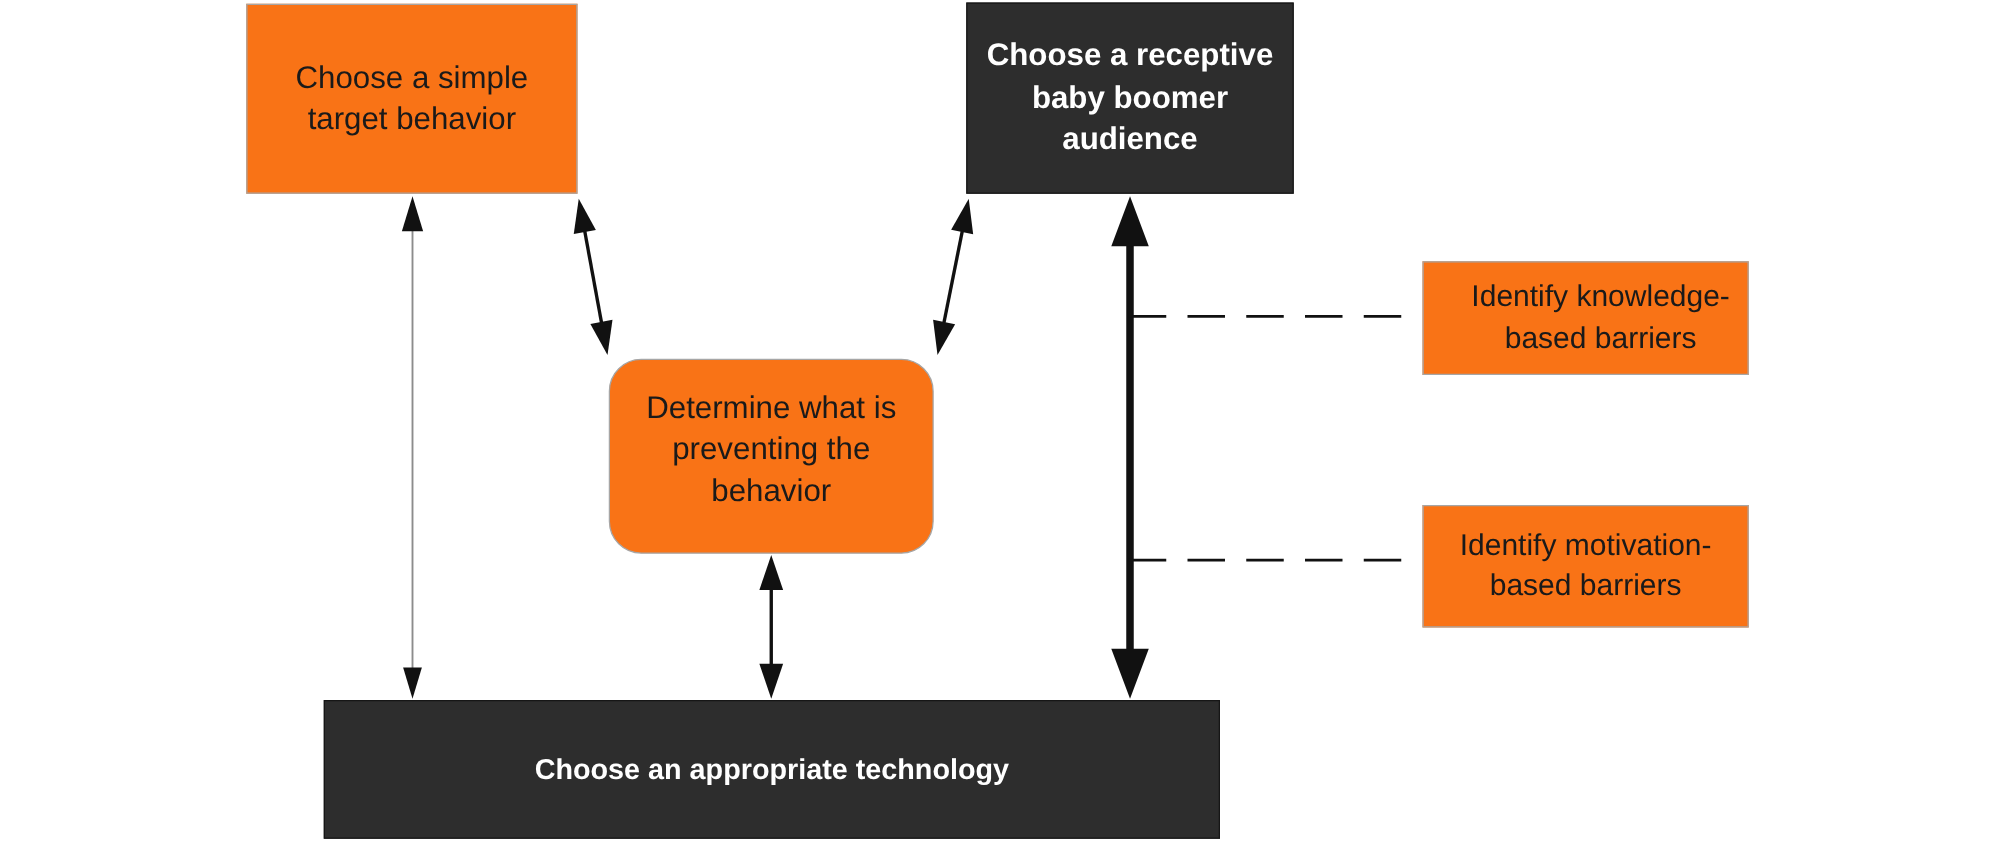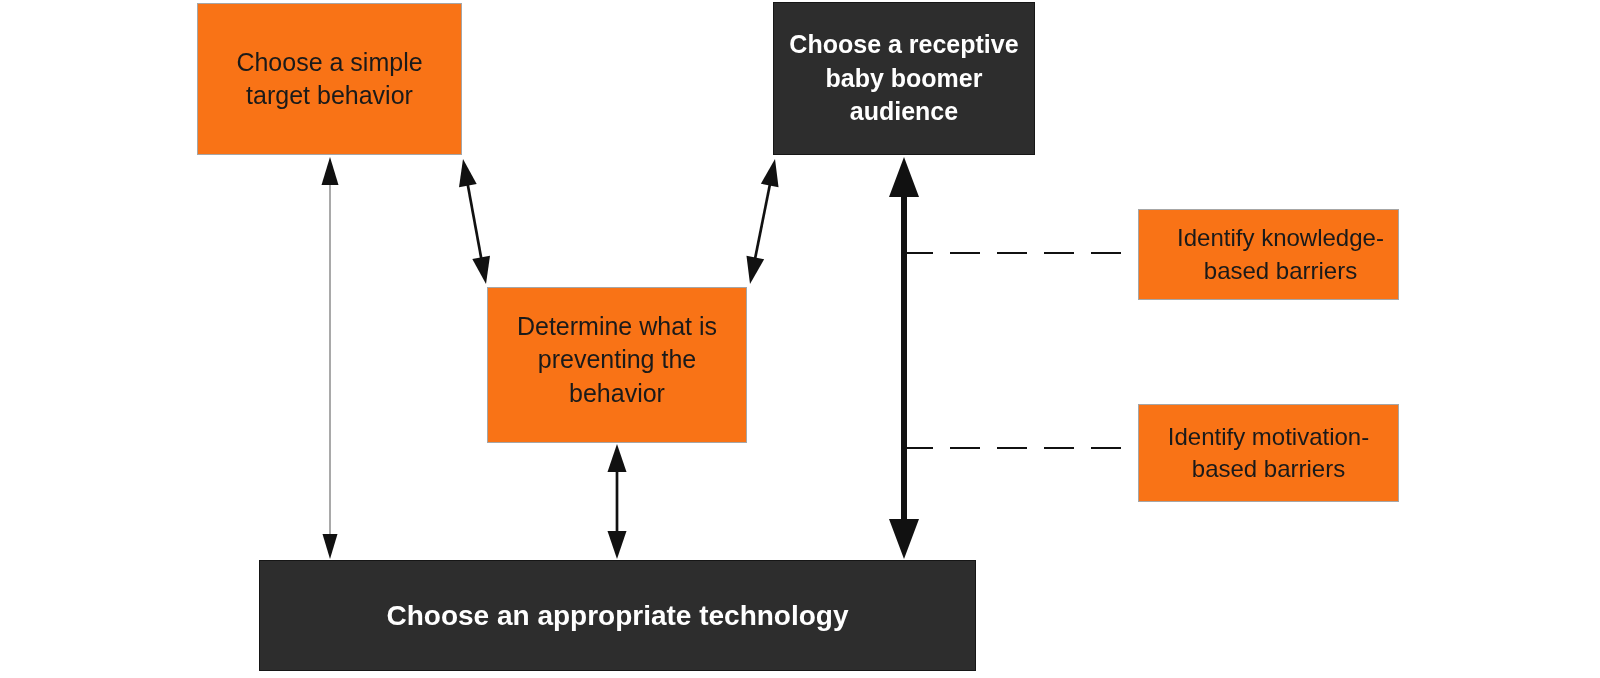--- a/index.html
+++ b/index.html
@@ -36,22 +36,22 @@
   }
   .node.dark {
     background: var(--dark-fill, #2d2d2d);
     border: 1px solid #161616;
     color: var(--dark-text, #ffffff);
     font-weight: bold;
     align-items: center;
   }
   #node-simple        { left: 197px; top: 3px;   width: 265px; height: 152px; font-size: 25px; }
   #node-audience      { left: 773px; top: 2px;   width: 262px; height: 153px; font-size: 25px; }
-  #node-determine     { left: 487px; top: 287px; width: 260px; height: 156px; font-size: 25px; padding-bottom: 10px; }
-  #node-technology    { left: 259px; top: 560px; width: 717px; height: 111px; font-size: 28px; }
+  #node-determine     { left: 487px; top: 287px; width: 260px; height: 156px; font-size: 25px; padding-bottom: 10px; border-radius: 26px; }
+  #node-technology    { left: 259px; top: 560px; width: 717px; height: 111px; font-size: 23px; }
   #node-knowledge     { left: 1138px; top: 209px; width: 261px; height: 91px; font-size: 24px; padding-left: 24px; }
   #node-motivation    { left: 1138px; top: 404px; width: 261px; height: 98px; font-size: 24px; }
 
   .shaft       { stroke: var(--arrow, #111111); fill: none; }
   .shaft.thin  { stroke: var(--thin-arrow-line, #8c8c8c); stroke-width: 1.5; }
   .shaft.med   { stroke-width: 2.7; }
   .shaft.thick { stroke-width: 6; }
   .head        { fill: var(--arrow, #111111); stroke: none; }
   .dash        { stroke: var(--arrow, #111111); stroke-width: 2.2; stroke-dasharray: 30 17; fill: none; }
 </style>

